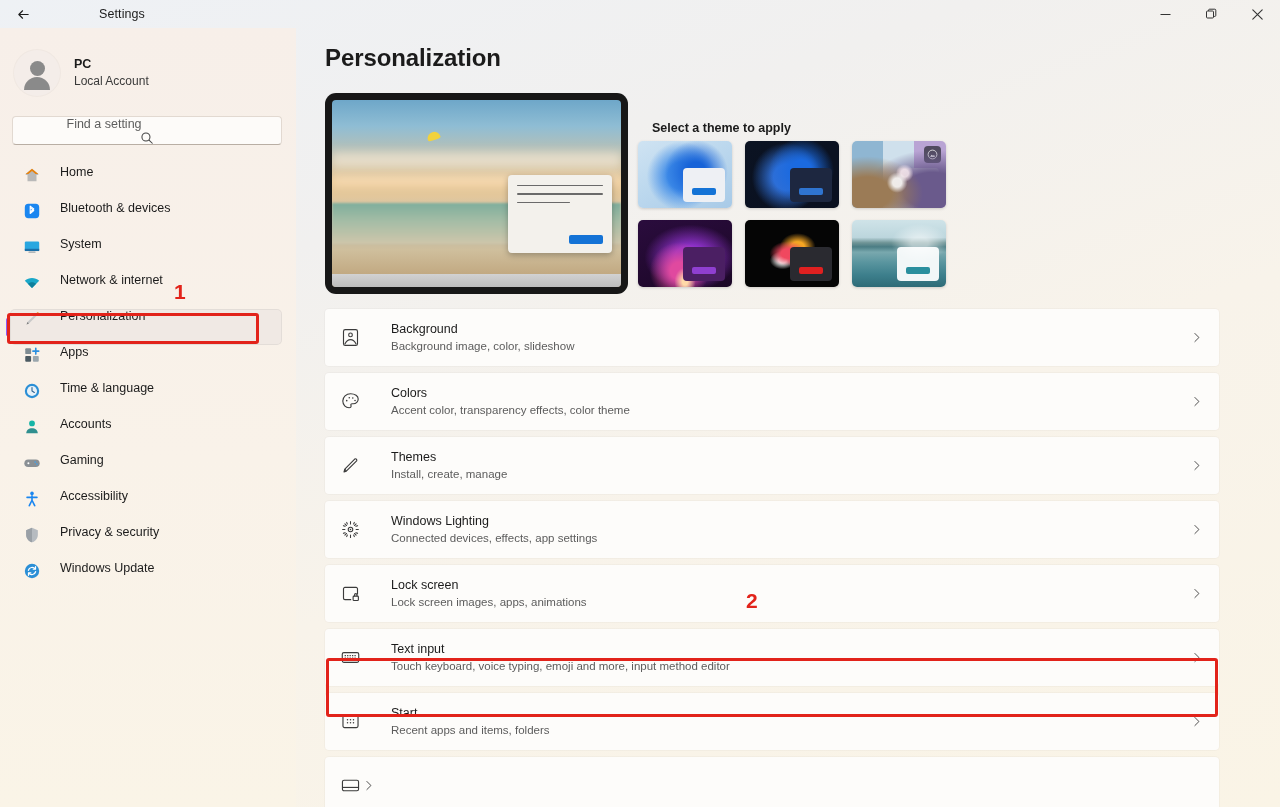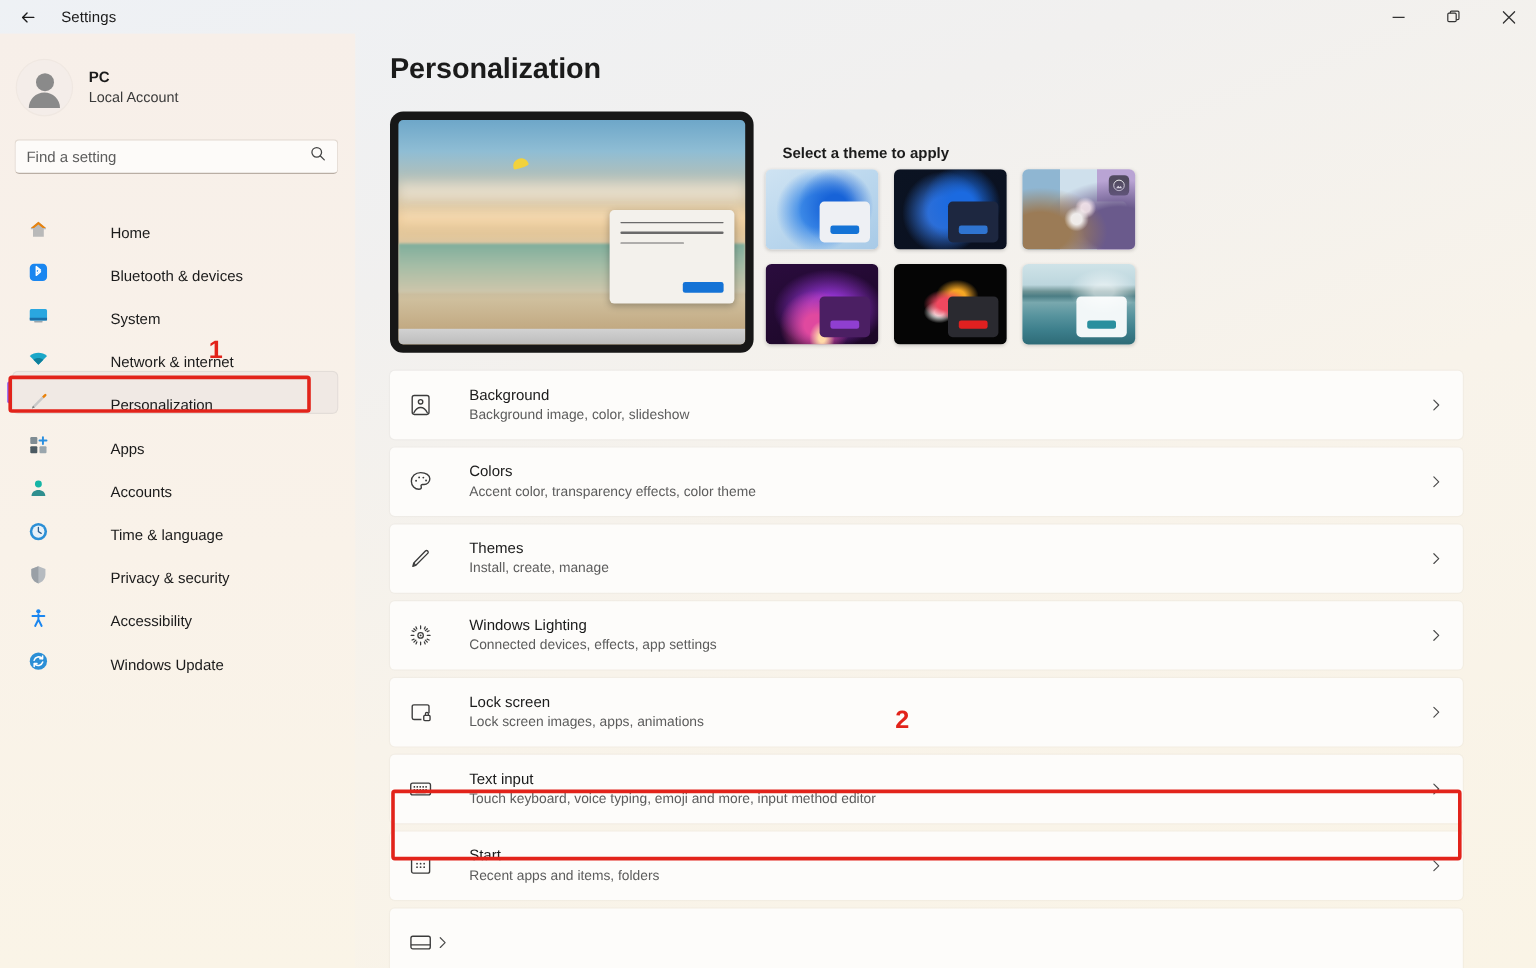--- a/index.html
+++ b/index.html
@@ -19,20 +19,21 @@
       linear-gradient(160deg, #eef1f5 0%, #f1f0ef 28%, #f8f3ea 58%, #faf4e6 100%);
   }
 
   
   #titlebar {
     position: absolute; top: 0; left: 0;
     width: 1280px; height: 28px;
     display: flex; align-items: center;
     background: transparent;
     z-index: 20;
+    gap: 48px;
   }
   #back-btn {
     width: 34px; height: 28px;
     display: flex; align-items: center; justify-content: center;
     color: #1b1b1b;
     margin-left: 6px;
     cursor: pointer;
   }
   #app-title {
     font-size: 12.5px;
@@ -87,39 +88,39 @@
   #searchbox {
     margin: 14px 14px 0 12px;
     height: 29px;
     background: #fdfbf9;
     border: 1px solid #e2d9d1;
     border-bottom-color: #b9aea4;
     border-radius: 4px;
     display: flex; align-items: center;
     padding: 0 9px;
     cursor: text;
+    flex-direction: column;
   }
   #search-input {
     border: 0; outline: 0; background: transparent;
     font-family: inherit; font-size: 12.5px; color: #444;
     flex: 1; height: 100%;
   }
   #search-input::placeholder { color: #5d5d5d; }
 
   #navlist { margin-top: 20px; }
 
   .nav-item {
     position: relative;
     height: 36px;
     margin: 0 14px 0 10px;
     border-radius: 5px;
-    display: flex; align-items: flex-end;
+    display: flex; align-items: flex-start;
     padding-left: 12px;
     cursor: pointer;
-    gap: 32px;
   }
   .nav-item.selected {
     background: #f0e9e4;
     box-shadow: inset 0 0 0 1px rgba(0,0,0,.05);
   }
   .nav-item.selected::before {
     content: "";
     position: absolute; left: -4px; top: 9px;
     width: 3px; height: 18px; border-radius: 2px;
     background: #8b5cf6;
@@ -461,53 +462,64 @@
               <rect x="2.5" y="11" width="6.5" height="6.5" rx="1" fill="#4b5a62"></rect>
               <rect x="11" y="11" width="6.5" height="6.5" rx="1" fill="#9aa6ad"></rect>
               <path d="M14.2 2.5v6.5M11 5.7h6.5" stroke="#2a8fe0" stroke-width="1.8" stroke-linecap="round"></path>
             </svg>
           </span>
           <span class="nav-label">Apps</span>
         </div>
         <div class="nav-item">
           <span class="nav-ico">
             <svg width="18" height="18" viewBox="0 0 20 20">
-              <circle cx="10" cy="6" r="3.2" fill="#16b5a6"></circle>
-              <path d="M3.6 17c0-3.5 2.9-5.6 6.4-5.6S16.4 13.5 16.4 17z" fill="#2f8f8f"></path>
-            </svg>
-          </span>
-          <span class="nav-label">Accounts</span>
-        </div>
-        <div class="nav-item">
-          <span class="nav-ico">
-            <svg width="18" height="18" viewBox="0 0 20 20">
               <circle cx="10" cy="10" r="8" fill="#2b8fd6"></circle>
               <circle cx="10" cy="10" r="5.6" fill="#e7f1f8"></circle>
               <path d="M10 6.2V10l2.6 1.6" stroke="#2b5f8f" stroke-width="1.2" fill="none" stroke-linecap="round"></path>
             </svg>
           </span>
           <span class="nav-label">Time &amp; language</span>
         </div>
         <div class="nav-item">
           <span class="nav-ico">
             <svg width="18" height="18" viewBox="0 0 20 20">
+              <circle cx="10" cy="6" r="3.2" fill="#16b5a6"></circle>
+              <path d="M3.6 17c0-3.5 2.9-5.6 6.4-5.6S16.4 13.5 16.4 17z" fill="#2f8f8f"></path>
+            </svg>
+          </span>
+          <span class="nav-label">Accounts</span>
+        </div>
+        <div class="nav-item">
+          <span class="nav-ico">
+            <svg width="18" height="18" viewBox="0 0 20 20">
+              <rect x="1.5" y="6" width="17" height="8.5" rx="4.2" fill="#8a8f94"></rect>
+              <circle cx="6" cy="10.2" r="1.1" fill="#fff"></circle>
+              <circle cx="13.6" cy="9" r="1" fill="#4a9fe0"></circle>
+              <circle cx="15.4" cy="11.2" r="1" fill="#4a9fe0"></circle>
+            </svg>
+          </span>
+          <span class="nav-label">Gaming</span>
+        </div>
+        <div class="nav-item">
+          <span class="nav-ico">
+            <svg width="18" height="18" viewBox="0 0 20 20">
+              <circle cx="10" cy="3.8" r="2" fill="#1a86f0"></circle>
+              <path d="M10 6.4v5m0 0l-3 6m3-6l3 6M4.5 8.2h11" stroke="#1a86f0" stroke-width="1.8" stroke-linecap="round" fill="none"></path>
+            </svg>
+          </span>
+          <span class="nav-label">Accessibility</span>
+        </div>
+        <div class="nav-item">
+          <span class="nav-ico">
+            <svg width="18" height="18" viewBox="0 0 20 20">
               <path d="M10 2l6.5 2.6v5c0 4.1-2.7 7.4-6.5 8.4-3.8-1-6.5-4.3-6.5-8.4v-5z" fill="#b6bbc0"></path>
               <path d="M10 2v16c-3.8-1-6.5-4.3-6.5-8.4v-5z" fill="#9aa0a6"></path>
             </svg>
           </span>
           <span class="nav-label">Privacy &amp; security</span>
-        </div>
-        <div class="nav-item">
-          <span class="nav-ico">
-            <svg width="18" height="18" viewBox="0 0 20 20">
-              <circle cx="10" cy="3.8" r="2" fill="#1a86f0"></circle>
-              <path d="M10 6.4v5m0 0l-3 6m3-6l3 6M4.5 8.2h11" stroke="#1a86f0" stroke-width="1.8" stroke-linecap="round" fill="none"></path>
-            </svg>
-          </span>
-          <span class="nav-label">Accessibility</span>
         </div>
         <div class="nav-item">
           <span class="nav-ico">
             <svg width="18" height="18" viewBox="0 0 20 20">
               <circle cx="10" cy="10" r="8" fill="#2b8fd6"></circle>
               <path d="M13.6 7.6A4.4 4.4 0 0 0 6 9.2M6.4 12.4A4.4 4.4 0 0 0 14 10.8" stroke="#fff" stroke-width="1.4" fill="none" stroke-linecap="round"></path>
               <path d="M13.9 5.2v2.6h-2.6M6.1 14.8v-2.6h2.6" stroke="#fff" stroke-width="1.4" fill="none" stroke-linecap="round" stroke-linejoin="round"></path>
             </svg>
           </span>
           <span class="nav-label">Windows Update</span>

